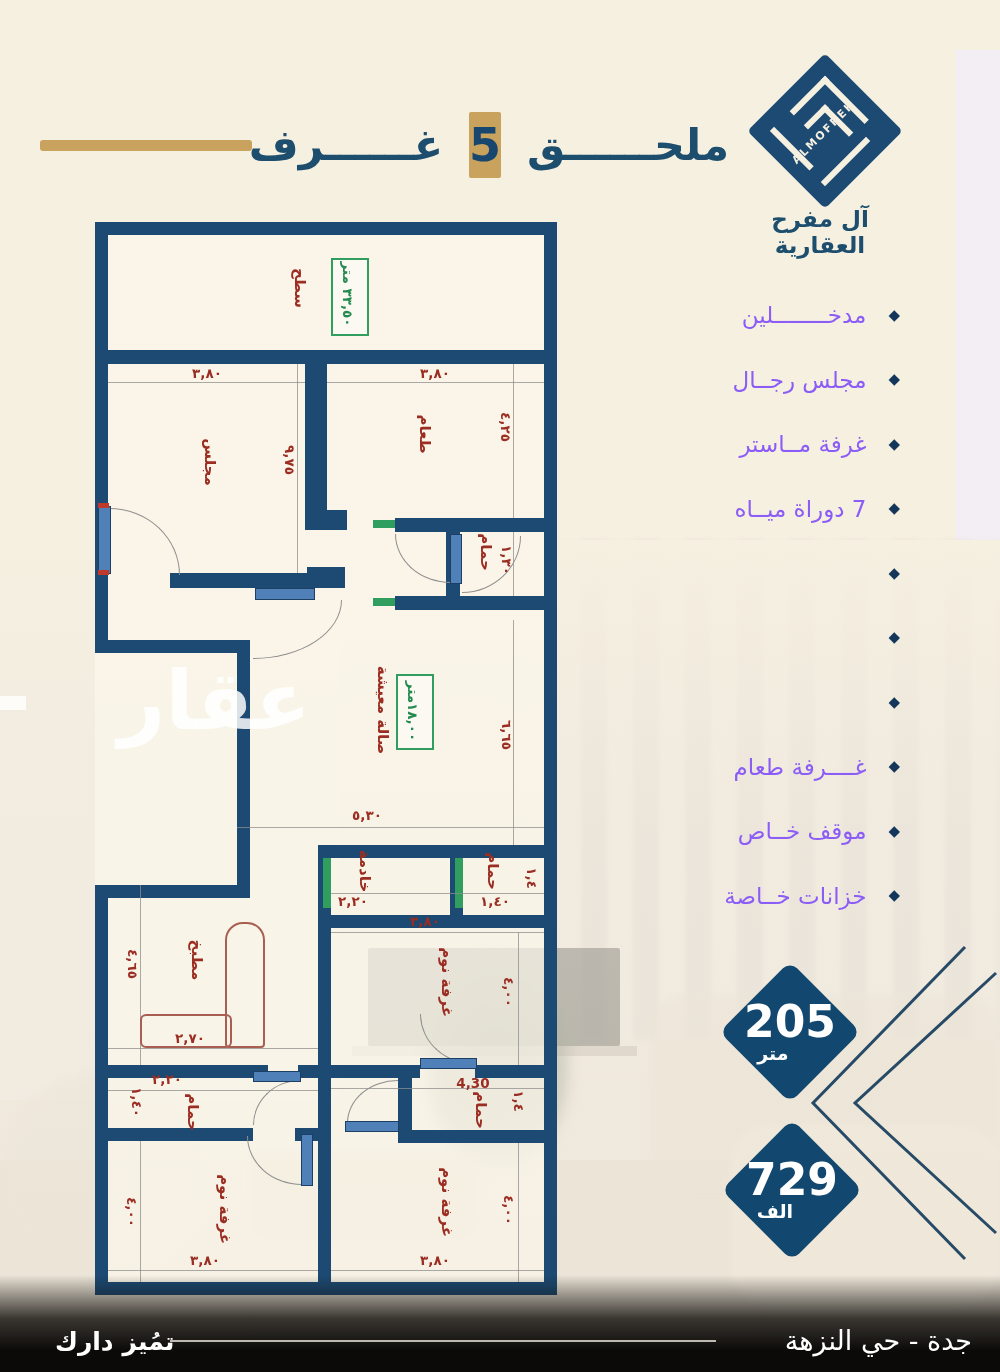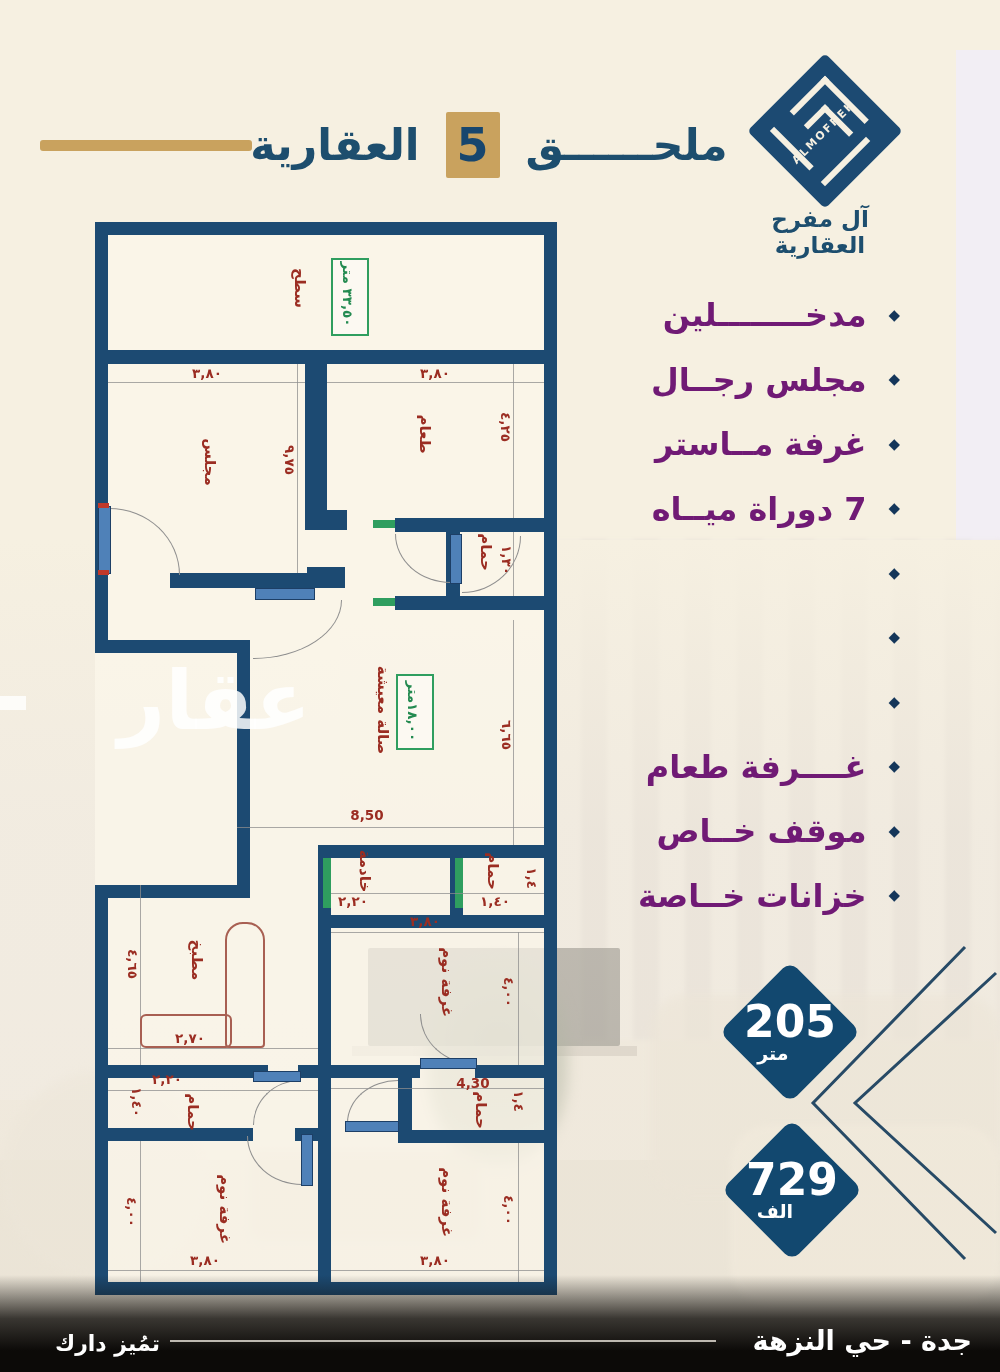--- a/index.html
+++ b/index.html
@@ -50,21 +50,21 @@
   .lm-text{position:absolute;left:-12px;top:50px;width:134px;text-align:center;
     transform:rotate(-90deg);font-size:11px;font-weight:bold;letter-spacing:2px;color:#f6f0e1;
     font-family:"DejaVu Sans",sans-serif;}
   .brand-name{left:728px;top:206px;width:184px;text-align:center;font-size:23px;font-weight:bold;
     color:#1d4e6e;direction:rtl;z-index:2;}
 
   
   .features{left:598px;top:283px;width:308px;z-index:2;display:flex;flex-direction:column;}
   .feat-row{direction:rtl;display:flex;align-items:center;height:64.5px;gap:22px;padding-right:6px;}
   .feat-bullet{color:#14365a;font-size:15px;line-height:1;}
-  .feat-label{font-size:32px;font-weight:bold;color:#701a75;white-space:nowrap;}
+  .feat-label{font-size:23px;font-weight:normal;color:#8b5cf6;white-space:nowrap;}
 
   
   .plan{left:95px;top:222px;width:462px;height:1073px;background:rgba(252,247,236,.68);z-index:2;}
   .w{position:absolute;background:#1c4a72;}
   .gw{position:absolute;background:#2f9e5f;}
   .dl{position:absolute;background:#8d8d8d;opacity:.75;}
   .arc{position:absolute;border:0 solid #8f8f8f;}
   .a-tr{border-top:1.6px solid #8f8f8f;border-right:1.6px solid #8f8f8f;border-top-right-radius:100%;}
   .a-br{border-bottom:1.6px solid #8f8f8f;border-right:1.6px solid #8f8f8f;border-bottom-right-radius:100%;}
   .a-bl{border-bottom:1.6px solid #8f8f8f;border-left:1.6px solid #8f8f8f;border-bottom-left-radius:100%;}
@@ -91,22 +91,22 @@
     z-index:4;display:flex;align-items:center;justify-content:center;}
   .badge-inner{transform:rotate(-45deg);text-align:center;color:#fff;}
   .badge-value{font-size:44px;font-weight:bold;line-height:1;}
   .badge-unit{font-size:19px;font-weight:bold;margin-right:34px;margin-top:-2px;direction:rtl;}
   .badge-1{left:740px;top:982px;}
   .badge-2{left:742px;top:1140px;}
 
   
   .footer{left:0;top:1275px;width:1000px;height:97px;z-index:6;
     background:linear-gradient(180deg,rgba(15,13,10,0) 0%,rgba(18,16,13,.82) 45%,#0c0a08 78%);}
-  .footer-right{position:absolute;right:28px;bottom:16px;color:#fff;font-size:27px;font-weight:bold;direction:rtl;}
-  .footer-left{position:absolute;left:55px;bottom:16px;color:#fff;font-size:22px;font-weight:bold;direction:rtl;}
+  .footer-right{position:absolute;right:28px;bottom:16px;color:#fff;font-size:27px;font-weight:normal;direction:rtl;}
+  .footer-left{position:absolute;left:55px;bottom:16px;color:#fff;font-size:25px;font-weight:bold;direction:rtl;}
   .footer-line{position:absolute;left:170px;bottom:30px;width:546px;height:2px;background:rgba(220,214,205,.85);}
 </style>
 </head>
 <body>
 
 <div class="side-strip"></div>
 <div class="photo">
   <div class="ph ph-wall"></div>
   <div class="ph ph-curtain"></div>
   <div class="ph ph-floor"></div>
@@ -117,21 +117,21 @@
   <div class="ph ph-sofa2"></div>
   <div class="ph ph-chair"></div>
   <div class="ph ph-table"></div>
   <div class="veil"></div>
 </div>
 
 <div class="abs gold-dash"></div>
 <div class="abs title-row">
   <span class="title-word">ملحــــــق</span>
   <span class="title-num">5</span>
-  <span class="title-word">العقارية</span>
+  <span class="title-word">غــــــرف</span>
 </div>
 
 <div class="abs logo-mark">
   <span class="lm-line lm-1"></span>
   <span class="lm-line lm-2"></span>
   <span class="lm-line lm-3"></span>
   <span class="lm-line lm-4"></span>
   <span class="lm-line lm-5"></span>
   <span class="lm-line lm-6"></span>
   <span class="lm-text">ALMOFREH</span>
@@ -266,21 +266,21 @@
       <span class="ann rot green" style="left: 253px; top: 72px;">٣٣,٥٠ متر</span>
       <span class="ann rot room" style="left: 115px; top: 240px;">مجلس</span>
       <span class="ann rot" style="left: 195px; top: 238px;">٩,٧٥</span>
       <span class="ann rot room" style="left: 330px; top: 212px;">طعام</span>
       <span class="ann rot" style="left: 411px; top: 205px;">٤,٢٥</span>
       <span class="ann rot room" style="left: 391px; top: 330px;">حمام</span>
       <span class="ann rot" style="left: 412px; top: 338px;">١,٣٠</span>
       <span class="ann rot room" style="left: 288px; top: 488px;">صالة معيشة</span>
       <span class="ann rot green" style="left: 318px; top: 489px;">١٨,٠٠متر</span>
       <span class="ann rot" style="left: 412px; top: 513px;">٦,٦٥</span>
-      <span class="ann" style="left: 272px; top: 593px;">8,50</span>
+      <span class="ann" style="left: 272px; top: 593px;">٥,٣٠</span>
       <span class="ann rot room" style="left: 270px; top: 649px;">خادمة</span>
       <span class="ann" style="left: 258px; top: 679px;">٢,٢٠</span>
       <span class="ann rot room" style="left: 398px; top: 649px;">حمام</span>
       <span class="ann" style="left: 400px; top: 679px;">١,٤٠</span>
       <span class="ann rot" style="left: 437px; top: 656px;">١,٤</span>
       <span class="ann" style="left: 330px; top: 699px;">٣,٨٠</span>
       <span class="ann rot room" style="left: 352px; top: 760px;">غرفة نوم</span>
       <span class="ann rot" style="left: 414px; top: 770px;">٤,٠٠</span>
       <span class="ann rot room" style="left: 102px; top: 738px;">مطبخ</span>
       <span class="ann rot" style="left: 38px; top: 742px;">٤,٦٥</span>

